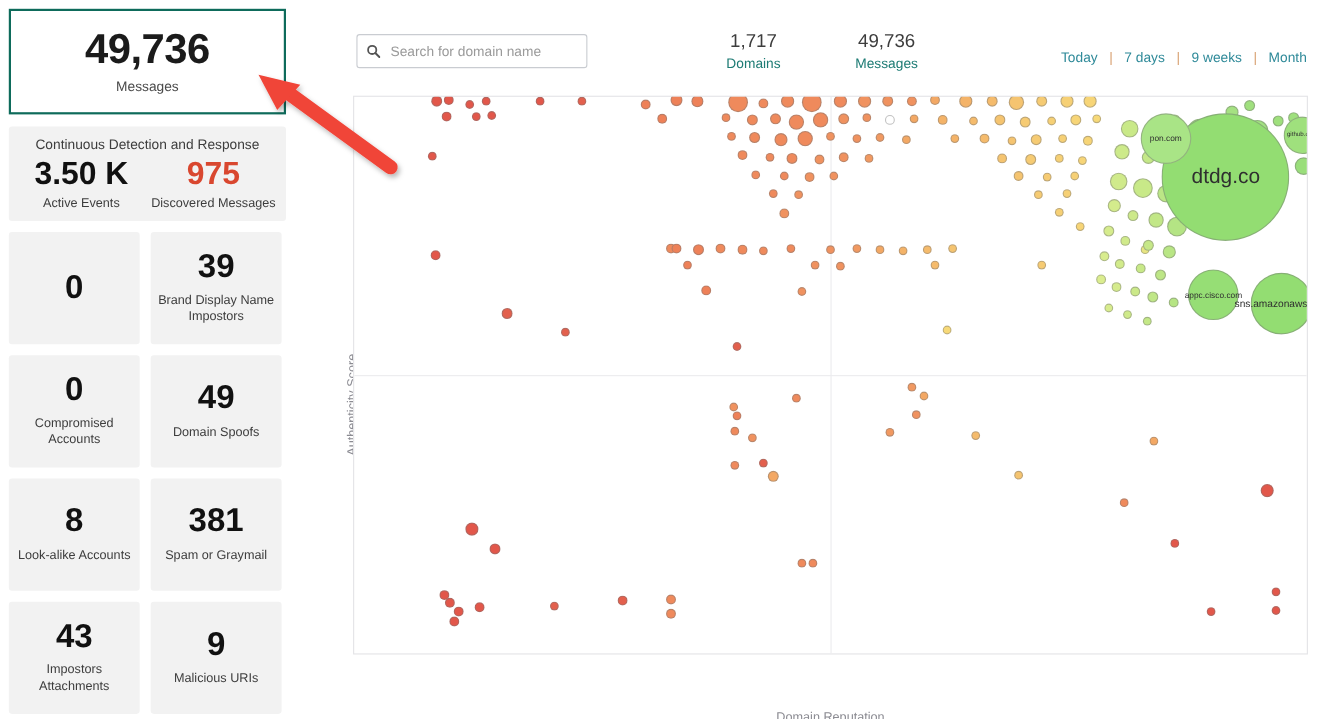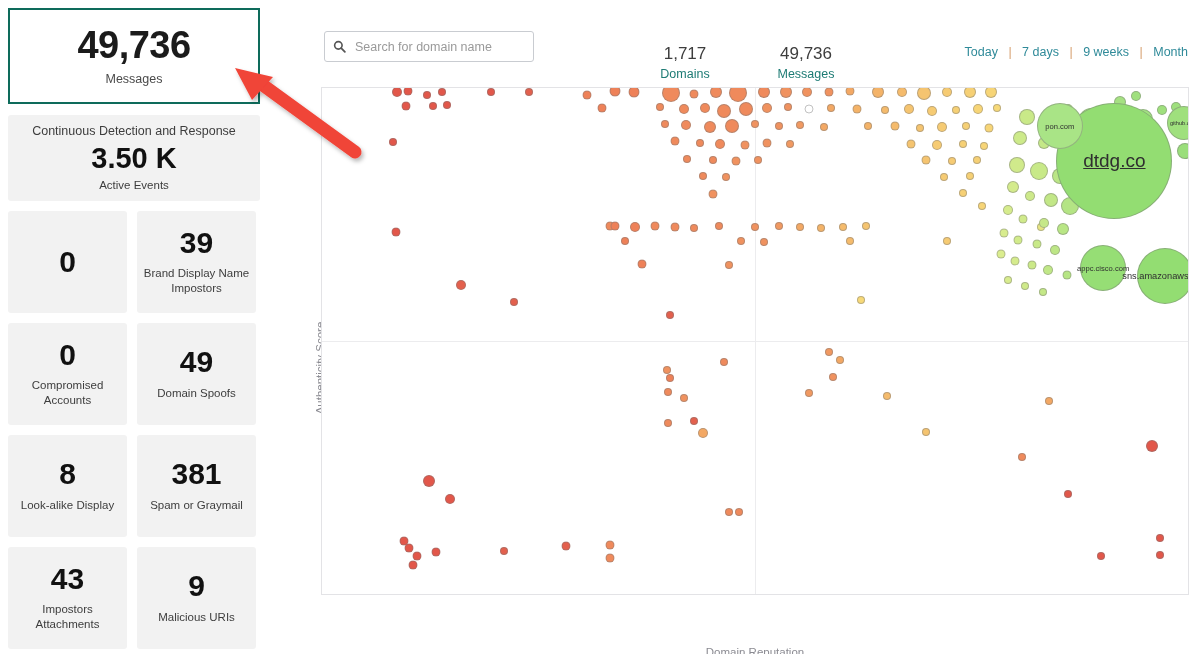--- a/index.html
+++ b/index.html
@@ -78,21 +78,21 @@
   }
   #search-box .mag { flex: 0 0 auto; display: flex; align-items: center; margin-right: 7px; }
   #search-input {
     border: 0; outline: 0; width: 100%;
     font-family: "Liberation Sans", sans-serif;
     font-size: 12.5px; color: #333; background: transparent;
   }
   #search-input::placeholder { color: #9a9a9a; }
 
   .kpi { position: absolute; top: 27px; text-align: center; }
-  .kpi-value { font-size: 17px; color: #3d3d3d; line-height: 1.25; margin-top: 16px; }
+  .kpi-value { font-size: 17px; color: #3d3d3d; line-height: 1.25; }
   .kpi-label { font-size: 12.5px; color: #1d7b74; margin-top: 3px; }
   #kpi-domains  { left: 362px; width: 110px; }
   #kpi-messages { left: 483px; width: 110px; }
 
   #range-selector {
     position: absolute; right: 10px; top: 45px;
     font-size: 12.5px; white-space: nowrap;
   }
   #range-selector a {
     color: #2f8a99; text-decoration: none; padding: 0 2px;
@@ -161,20 +161,24 @@
       <div class="hero-label">Messages</div>
     </div>
 
     <div class="cdr-card">
       <div class="cdr-title">Continuous Detection and Response</div>
       <div class="cdr-row">
         <div class="cdr-col">
           <div class="cdr-num">3.50 K</div>
           <div class="cdr-sub">Active Events</div>
         </div>
+        <div class="cdr-col">
+          <div class="cdr-num alert">975</div>
+          <div class="cdr-sub">Discovered Messages</div>
+        </div>
       </div>
     </div>
 
     <div class="tile-grid">
       <div class="tile">
         <div class="tile-num">0</div>
       </div>
       <div class="tile">
         <div class="tile-num">39</div>
         <div class="tile-label">Brand Display Name Impostors</div>
@@ -182,21 +186,21 @@
       <div class="tile">
         <div class="tile-num">0</div>
         <div class="tile-label">Compromised Accounts</div>
       </div>
       <div class="tile">
         <div class="tile-num">49</div>
         <div class="tile-label">Domain Spoofs</div>
       </div>
       <div class="tile">
         <div class="tile-num">8</div>
-        <div class="tile-label">Look-alike Display</div>
+        <div class="tile-label">Look-alike Accounts</div>
       </div>
       <div class="tile">
         <div class="tile-num">381</div>
         <div class="tile-label">Spam or Graymail</div>
       </div>
       <div class="tile">
         <div class="tile-num">43</div>
         <div class="tile-label">Impostors Attachments</div>
       </div>
       <div class="tile">
@@ -420,21 +424,21 @@
         <div class="bubble" style="left: 407.02px; top: 424.028px; width: 8px; height: 8px; background: rgb(239, 138, 92);"></div>
         <div class="bubble" style="left: 417.412px; top: 424.028px; width: 8px; height: 8px; background: rgb(239, 138, 92);"></div>
         <div class="bubble" style="left: 727.44px; top: 312.708px; width: 8px; height: 8px; background: rgb(243, 168, 100);"></div>
         <div class="bubble" style="left: 699.728px; top: 369.38px; width: 8px; height: 8px; background: rgb(239, 138, 92);"></div>
         <div class="bubble" style="left: 829.628px; top: 358.248px; width: 12px; height: 12px; background: rgb(226, 87, 74);"></div>
         <div class="bubble" style="left: 746.492px; top: 405.812px; width: 8px; height: 8px; background: rgb(226, 87, 74);"></div>
         <div class="bubble" style="left: 838.288px; top: 450.34px; width: 8px; height: 8px; background: rgb(226, 87, 74);"></div>
         <div class="bubble" style="left: 838.288px; top: 466.532px; width: 8px; height: 8px; background: rgb(226, 87, 74);"></div>
         <div class="bubble" style="left: 779.4px; top: 467.544px; width: 8px; height: 8px; background: rgb(226, 87, 74);"></div>
         <div class="bubble" style="left: 792.39px; top: 73.37px; width: 116px; height: 116px; background: rgb(147, 221, 114);"></div>
-        <div class="bubble-label" style="left: 792.39px; top: 73.37px; font-size: 19px; text-decoration: underline;">dtdg.co</div>
+        <div class="bubble-label" style="left: 792.39px; top: 73.37px; font-size: 19px;">dtdg.co</div>
         <div class="bubble" style="left: 737.832px; top: 37.95px; width: 46px; height: 46px; background: rgb(169, 228, 134);"></div>
         <div class="bubble-label" style="left: 737.832px; top: 37.95px; font-size: 7.59px;">pon.com</div>
         <div class="bubble" style="left: 861.67px; top: 35.42px; width: 34px; height: 34px; background: rgb(159, 224, 125);"></div>
         <div class="bubble-label" style="left: 861.67px; top: 35.42px; font-size: 5.61px;">github.com</div>
         <div class="bubble" style="left: 781.132px; top: 180.136px; width: 46px; height: 46px; background: rgb(150, 222, 117);"></div>
         <div class="bubble-label" style="left: 781.132px; top: 180.136px; font-size: 7.59px;">appc.cisco.com</div>
         <div class="bubble" style="left: 843.484px; top: 188.232px; width: 56px; height: 56px; background: rgb(147, 221, 114);"></div>
         <div class="bubble-label" style="left: 843.484px; top: 188.232px; font-size: 9.24px;">sns.amazonaws.com</div>
       </div>
   </div>

